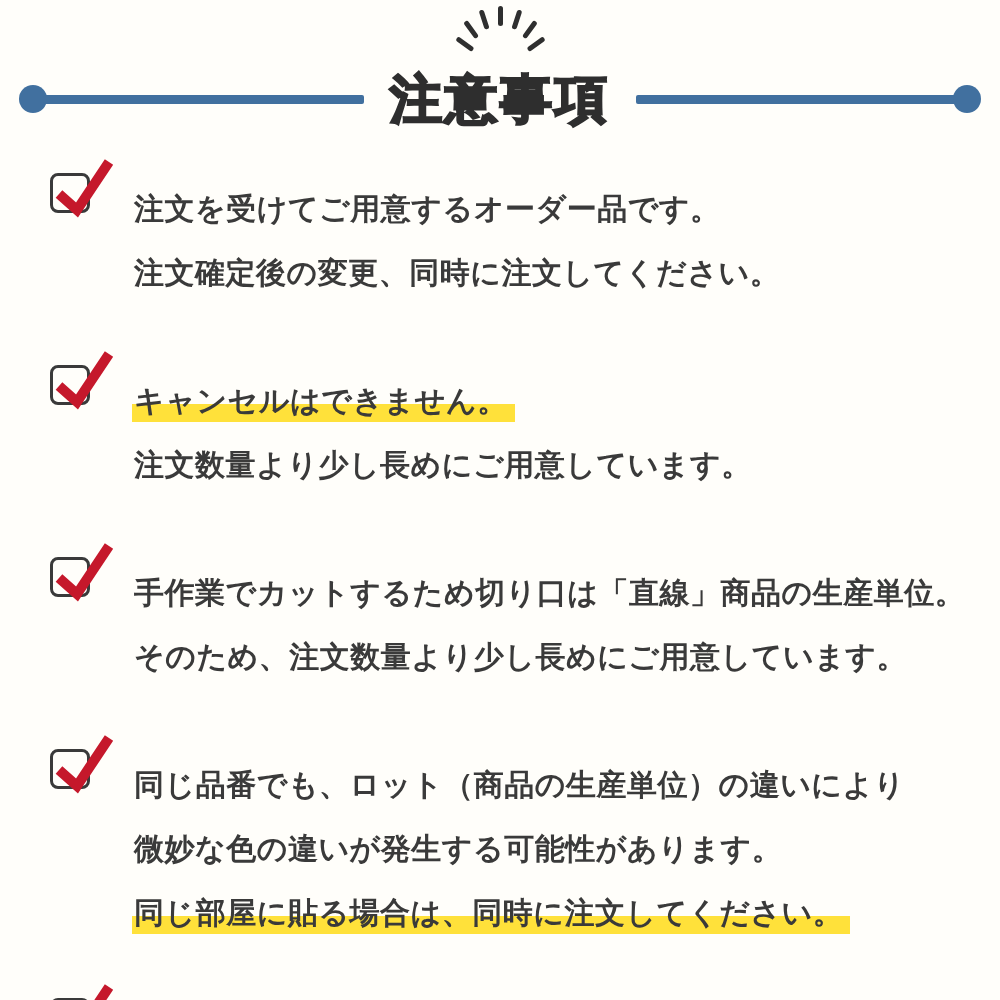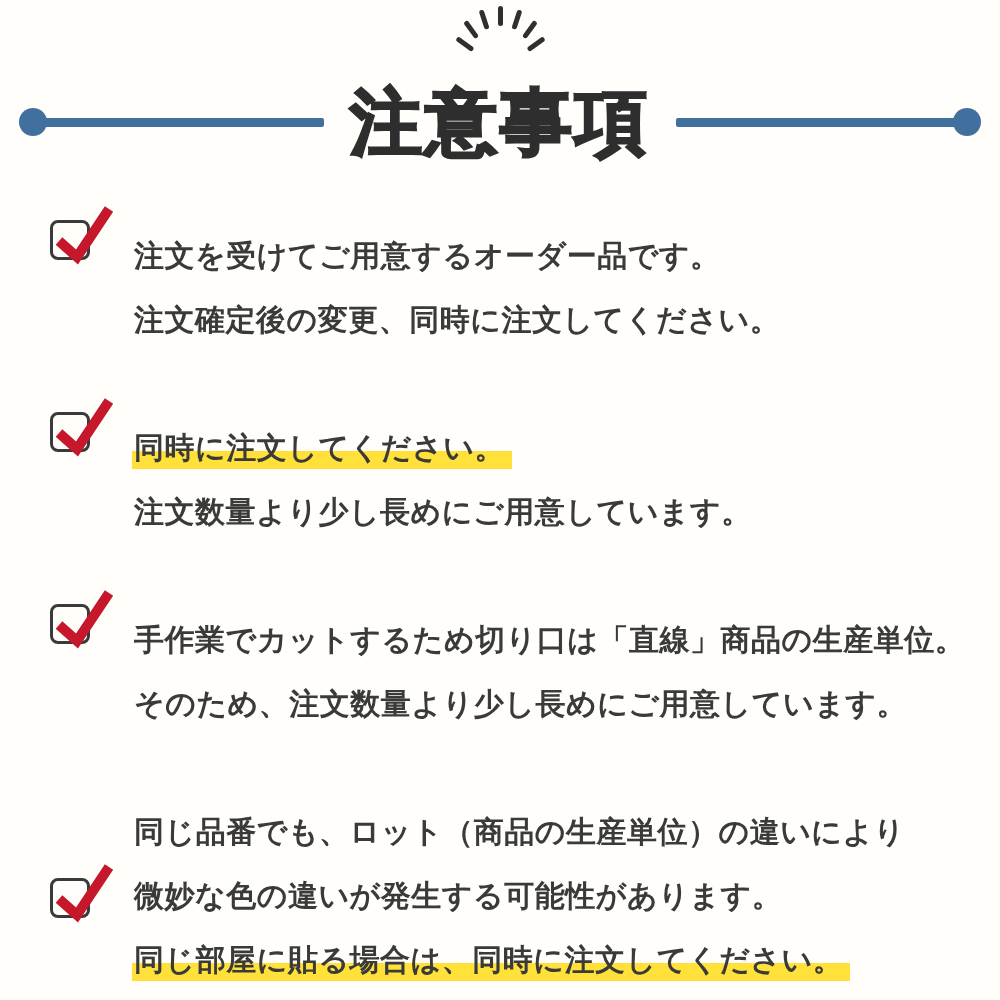--- a/index.html
+++ b/index.html
@@ -49,37 +49,37 @@
   .rule .dot{
     width:28px;height:28px;border-radius:50%;
     background:#41709f;flex:0 0 auto;
   }
   .rule .bar{
     flex:1;height:9px;background:#41709f;border-radius:2px;
   }
   .rule.left .bar{margin-left:-4px;}
   .rule.right .bar{margin-right:-4px;}
   .page-title{
-    margin:12px 26px;
-    font-size:72px;line-height:1.12;
+    margin:0 26px;
+    font-size:52px;line-height:1.12;
     font-weight:900;
     letter-spacing:3px;
     color:#2e2e2e;
     -webkit-text-stroke:2.5px #2e2e2e;
     white-space:nowrap;
   }
 
   
   .items{padding:40px 30px 0 50px;}
   .item{
     display:flex;
     align-items:flex-start;
     margin-bottom:47px;
   }
-  .item.tight{margin-bottom:40px;align-items:center;}
+  .item.tight{margin-bottom:40px;}
   .item:last-child{margin-bottom:0;}
 
   .checkbox{
     position:relative;
     flex:0 0 auto;
     width:40px;height:40px;
     margin:5px 27px 0 0;
     border:3.5px solid #3a3a3a;
     border-radius:8px;
     box-sizing:border-box;
@@ -149,21 +149,21 @@
       </div>
     </section>
 
     <section class="item">
       <span class="checkbox">
         <svg width="62" height="64" viewBox="0 0 62 64">
           <path d="M7 39 L25 55 L57 7" fill="none" stroke="#c5182b" stroke-width="10" stroke-linecap="butt" stroke-linejoin="miter"></path>
         </svg>
       </span>
       <div class="lines">
-        <p><span class="hl">同時に注文してください。</span></p>
+        <p><span class="hl">キャンセルはできません。</span></p>
         <p><span>注文数量より少し長めにご用意しています。</span></p>
       </div>
     </section>
 
     <section class="item">
       <span class="checkbox">
         <svg width="62" height="64" viewBox="0 0 62 64">
           <path d="M7 39 L25 55 L57 7" fill="none" stroke="#c5182b" stroke-width="10" stroke-linecap="butt" stroke-linejoin="miter"></path>
         </svg>
       </span>

